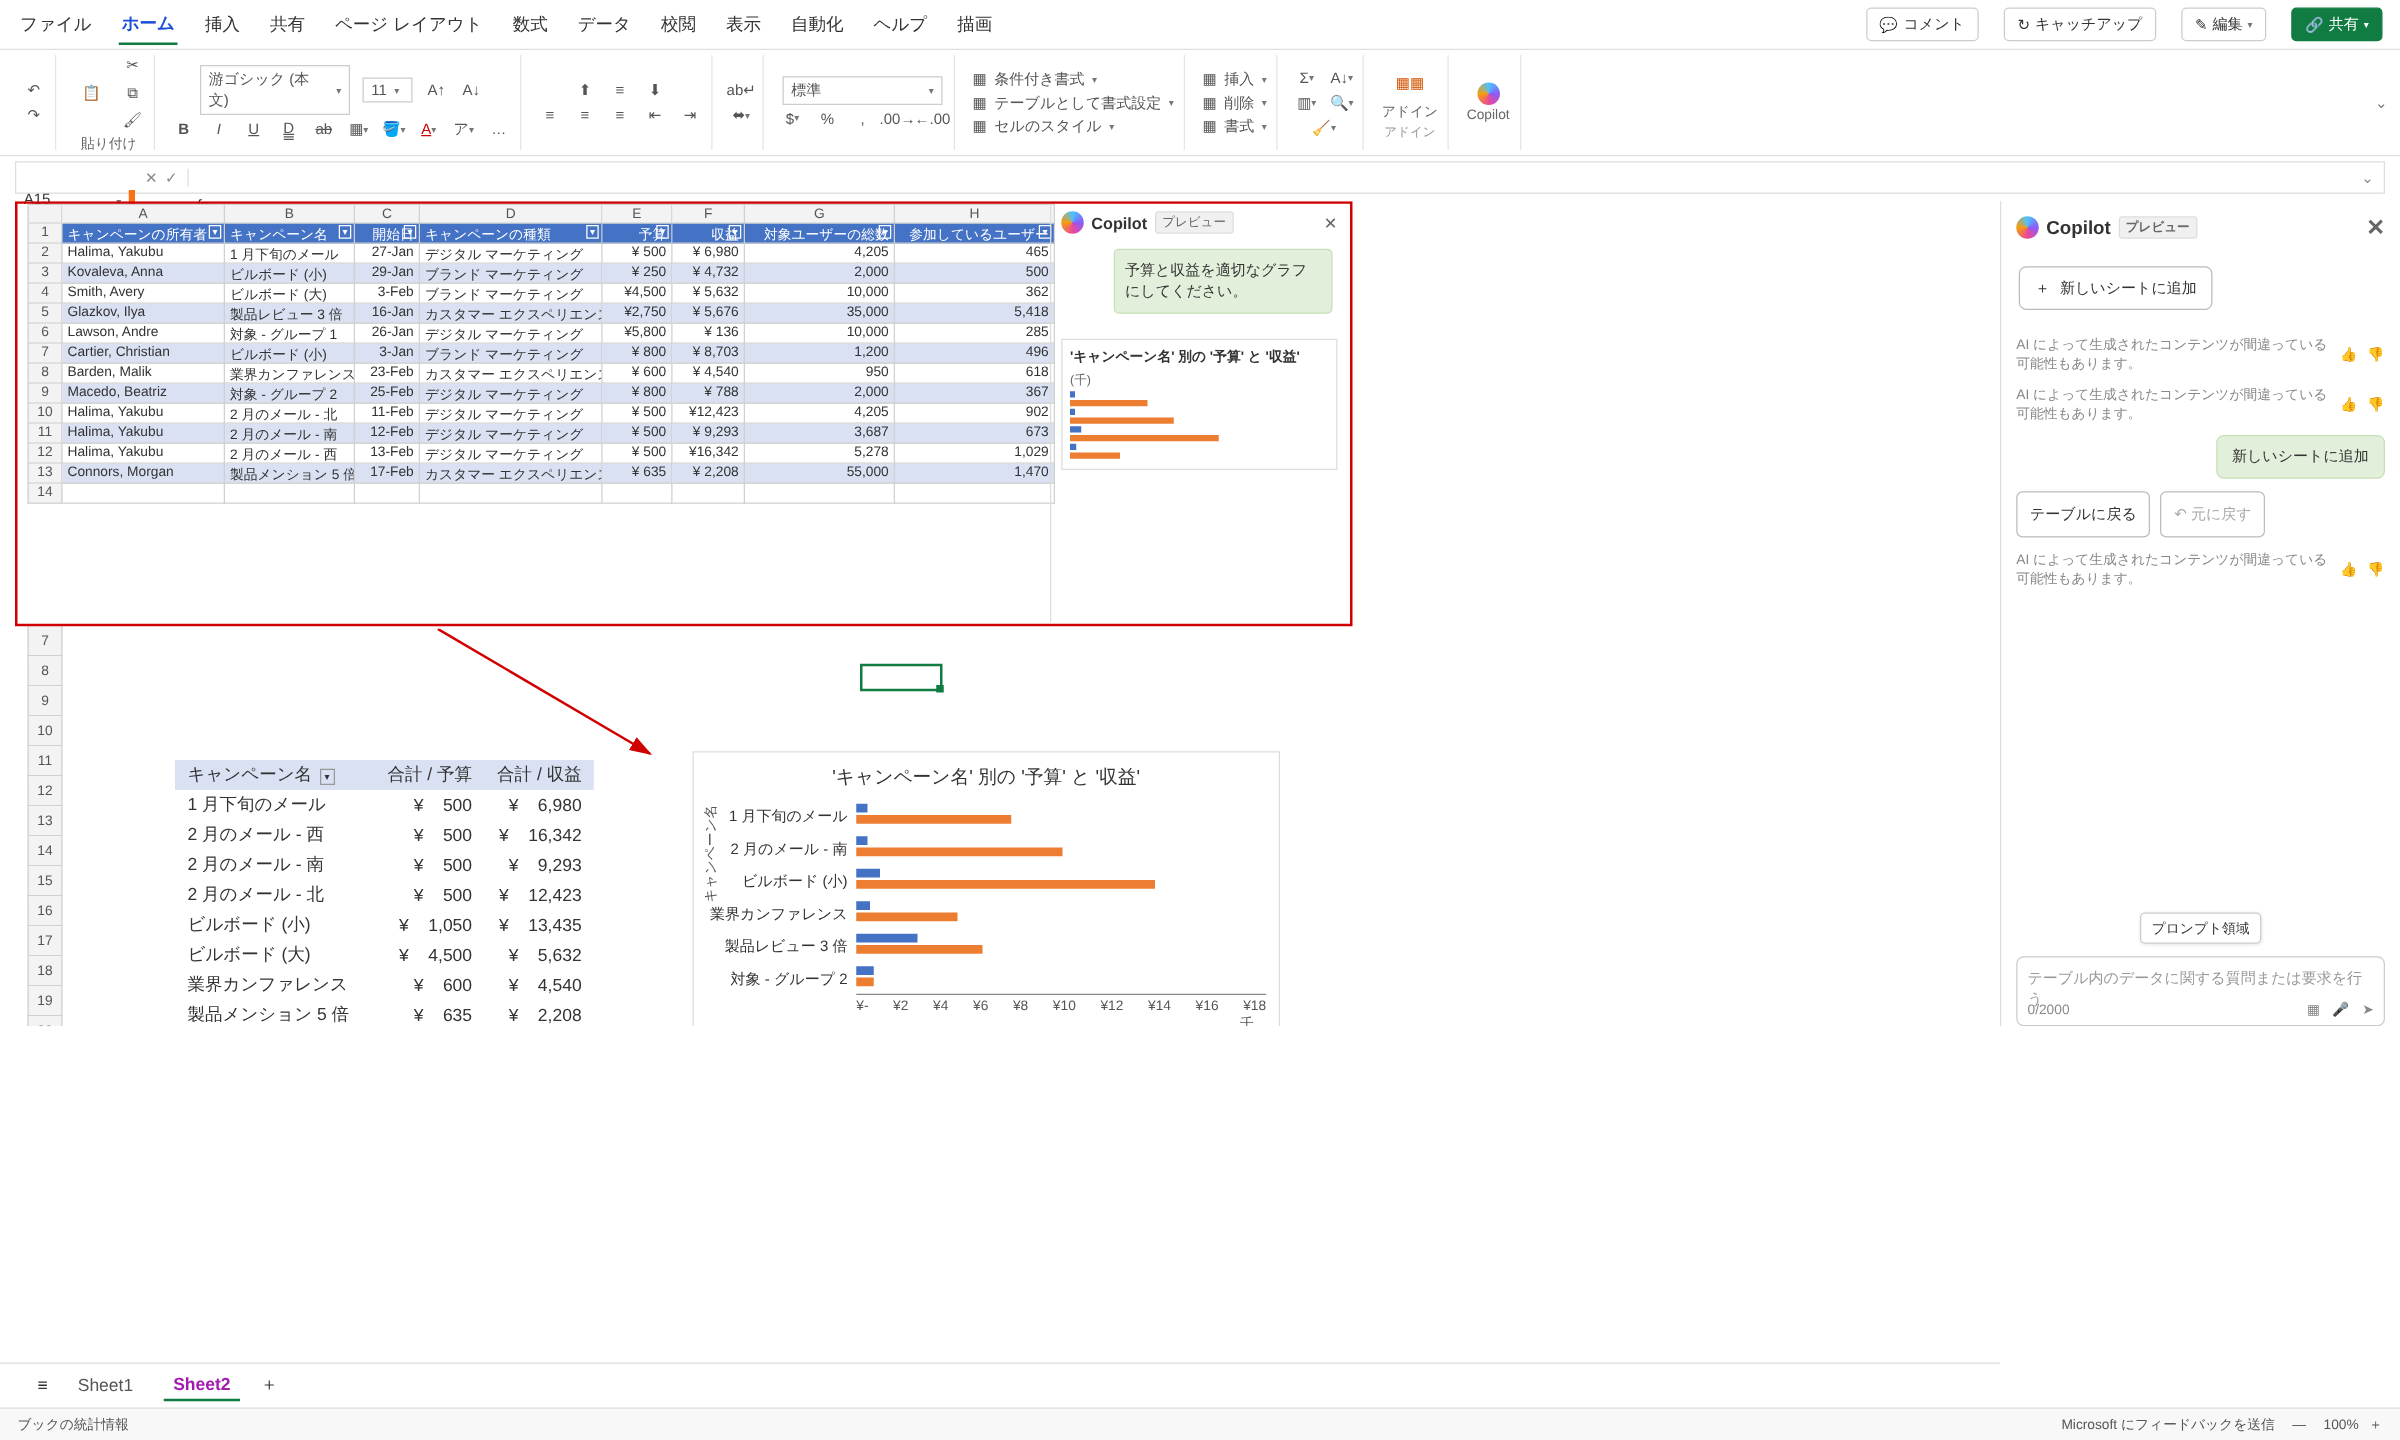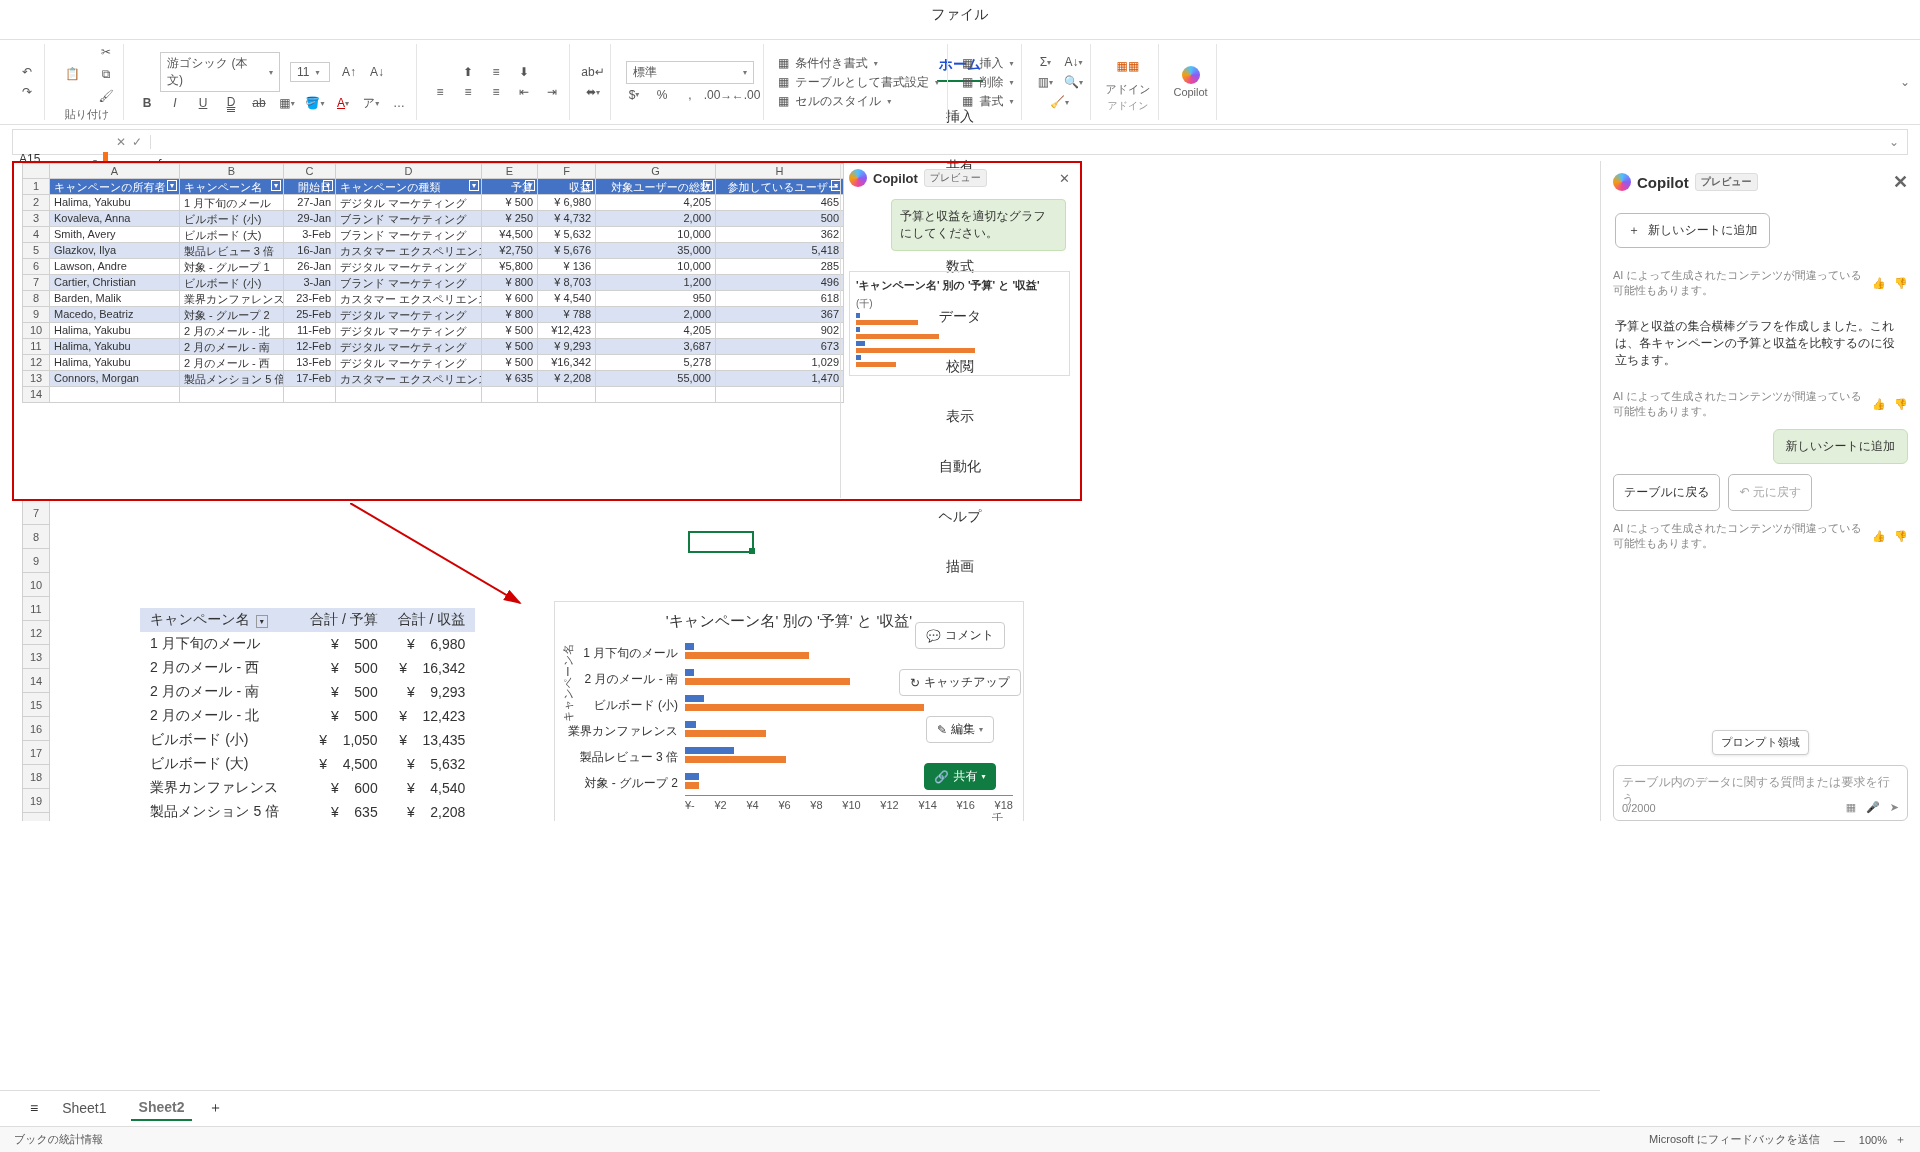--- a/index.html
+++ b/index.html
@@ -13,21 +13,20 @@
 
   
   .menu-bar {
     display: flex;
     align-items: center;
     height: 40px;
     padding: 0 14px;
     gap: 20px;
     border-bottom: 1px solid #e0e0e0;
     font-size: 14px;
-    flex-direction: column;
   }
   .menu-bar .tab {
     padding: 6px 2px;
     cursor: pointer;
     color: #333;
   }
   .menu-bar .tab.active {
     color: #1d4ed8;
     border-bottom: 2px solid #107c41;
     font-weight: 600;
@@ -196,21 +195,21 @@
   .chip{border:1px solid #bbb;border-radius:5px;padding:9px 10px;cursor:pointer;}
   .chip.disabled{color:#aaa;}
   .prompt-tip{position:relative;background:#fff;border:1px solid #ccc;border-radius:4px;padding:4px 8px;width:fit-content;margin:0 auto;font-size:11px;box-shadow:0 1px 3px rgba(0,0,0,.1);}
   .input-box{border:1px solid #ccc;border-radius:6px;padding:8px;color:#999;min-height:56px;position:relative;}
   .input-foot{position:absolute;bottom:6px;left:8px;right:8px;display:flex;justify-content:space-between;align-items:center;font-size:11px;color:#888;}
   .input-foot .icons{display:flex;gap:10px;}
 
   
   .sheet-tabs{display:flex;align-items:center;height:34px;border-top:1px solid #ddd;padding:0 30px;gap:16px;font-size:14px;position:absolute;bottom:28px;left:0;right:320px;background:#fff;}
   .sheet-tabs .stab{padding:4px 8px;cursor:pointer;color:#555;}
-  .sheet-tabs .stab.active{border-bottom:2px solid #107c41;color:#737373;font-weight:600;}
+  .sheet-tabs .stab.active{border-bottom:2px solid #107c41;color:#a21caf;font-weight:600;}
 
   .status-bar{position:absolute;bottom:0;left:0;right:0;height:26px;border-top:1px solid #ddd;display:flex;align-items:center;padding:0 14px;font-size:11px;color:#555;background:#f8f8f8;}
   .status-bar .sp{flex:1;}
 
   .cp-logo{width:18px;height:18px;border-radius:50%;background:conic-gradient(#4cc2ff,#8b5cf6,#ec4899,#f59e0b,#4cc2ff);display:inline-block;}
   .preview-tag{font-size:10px;background:#f0f0f0;border:1px solid #ddd;border-radius:3px;padding:1px 5px;color:#666;}
 
   .sel-cell{position:absolute;left:688px;top:370px;width:66px;height:22px;border:2px solid #107c41;z-index:5;}
   .sel-cell::after{content:"";position:absolute;right:-3px;bottom:-3px;width:6px;height:6px;background:#107c41;}
 
@@ -741,21 +740,20 @@
       <div class="suggest-btn">＋ <span>新しいシートに追加</span></div>
     </div>
     <div class="ai-note">
       <span>AI によって生成されたコンテンツが間違っている可能性もあります。</span>
       <span class="thumbs">
           <span>👍</span>
           <span>👎</span>
         </span>
     </div>
 
-    <div class="card">予算と収益の集合横棒グラフを作成しました。これは、各キャンペーンの予算と収益を比較するのに役立ちます。</div>
     <div class="ai-note">
       <span>AI によって生成されたコンテンツが間違っている可能性もあります。</span>
       <span class="thumbs">
           <span>👍</span>
           <span>👎</span>
         </span>
     </div>
 
     <div class="response-bubble">新しいシートに追加</div>
 

